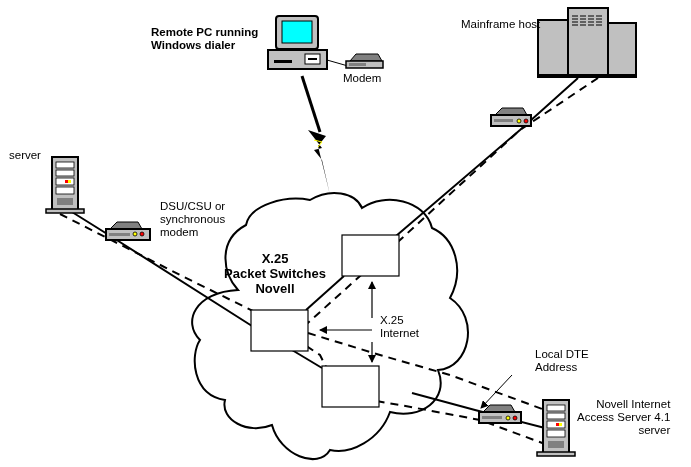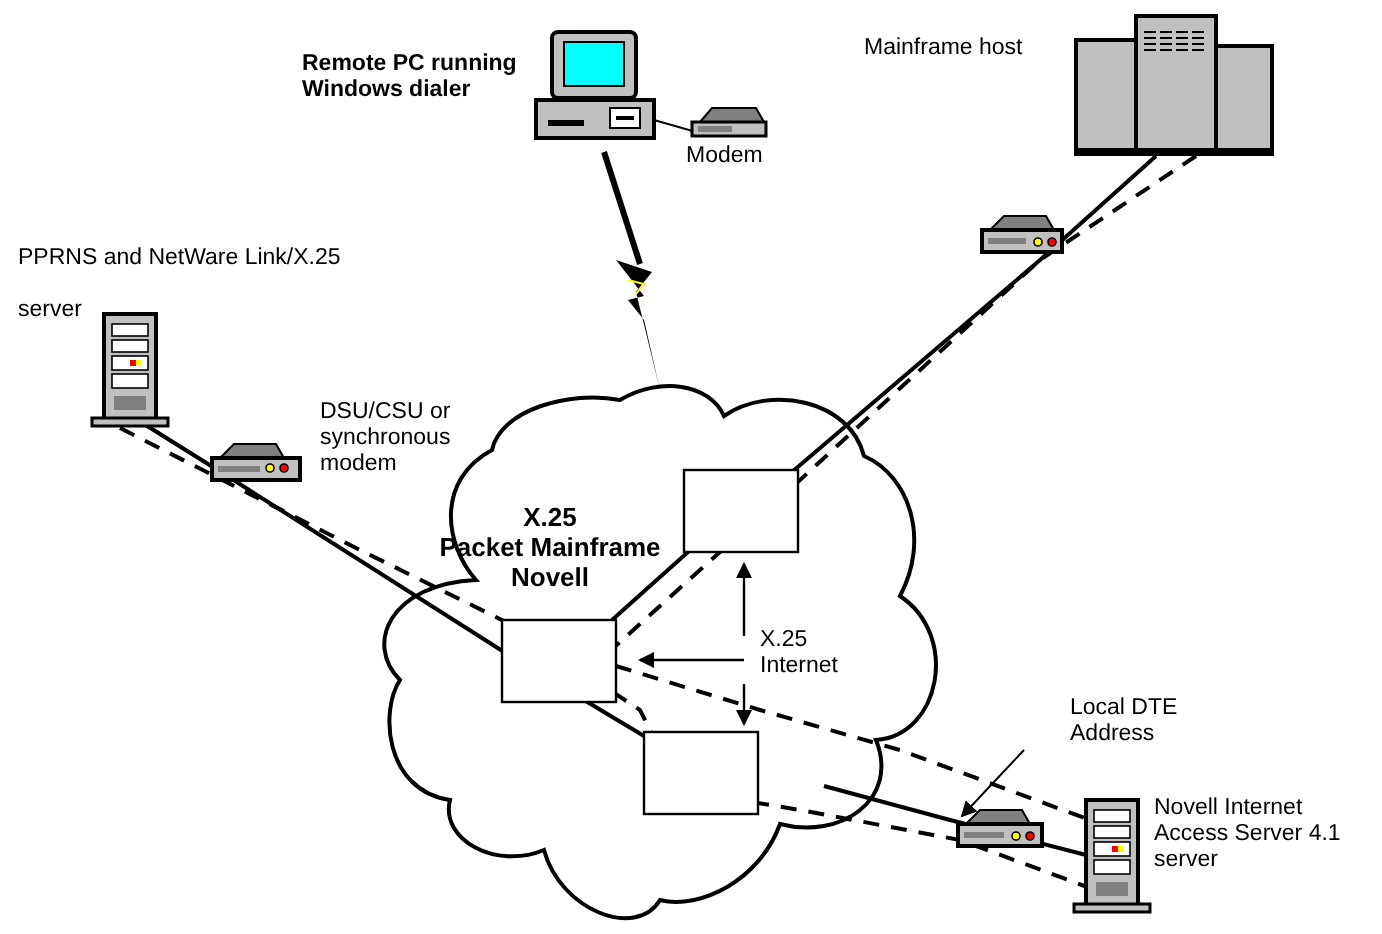--- a/index.html
+++ b/index.html
@@ -119,19 +119,19 @@
     <rect x="556" y="423" width="3" height="3" fill="#ff0000"></rect>
     <rect x="559" y="423" width="3" height="3" fill="#ffff00"></rect>
     <rect x="547" y="430" width="18" height="7" fill="#fff" stroke="#000" stroke-width="0.8"></rect>
     <rect x="548" y="441" width="16" height="7" fill="#808080"></rect>
     <rect x="537" y="452" width="38" height="4" fill="#c0c0c0" stroke="#000" stroke-width="1.5"></rect>
   </g>
 </svg>
 
 <div class="lbl" style="left:151px;top:26px;font-weight:bold;"><span>Remote PC running</span><br><span>Windows dialer</span></div>
 <div class="lbl" style="left:343px;top:72px;">Modem</div>
-<div class="lbl" style="left:432px;top:18px;">Mainframe host</div>
-<div class="lbl" style="left:9px;top:123px;"><span>PPRNS and NetWare Link/X.25</span><br><br><span>server</span></div>
+<div class="lbl" style="left:461px;top:18px;">Mainframe host</div>
+<div class="lbl" style="left:9px;top:123px;"><br><br><span>server</span></div>
 <div class="lbl" style="left:160px;top:200px;"><span>DSU/CSU or</span><br><span>synchronous</span><br><span>modem</span></div>
-<div class="lbl lbl-bold" style="left:210px;top:251px;width:130px;"><span>X.25</span><br><span>Packet Mainframe</span><br><span>Novell</span></div>
+<div class="lbl lbl-bold" style="left:210px;top:251px;width:130px;"><span>X.25</span><br><span>Packet Switches</span><br><span>Novell</span></div>
 <div class="lbl" style="left:380px;top:314px;"><span>X.25</span><br><span>Internet</span></div>
 <div class="lbl" style="left:495px;top:348px;margin-left:40px;"><span>Local DTE</span><br><span>Address</span></div>
-<div class="lbl" style="left:577px;top:398px;"><span>Novell Internet</span><br><span>Access Server 4.1</span><br><span>server</span></div>
+<div class="lbl" style="left:577px;top:398px;text-align:right;"><span>Novell Internet</span><br><span>Access Server 4.1</span><br><span>server</span></div>
 
 </body></html>

